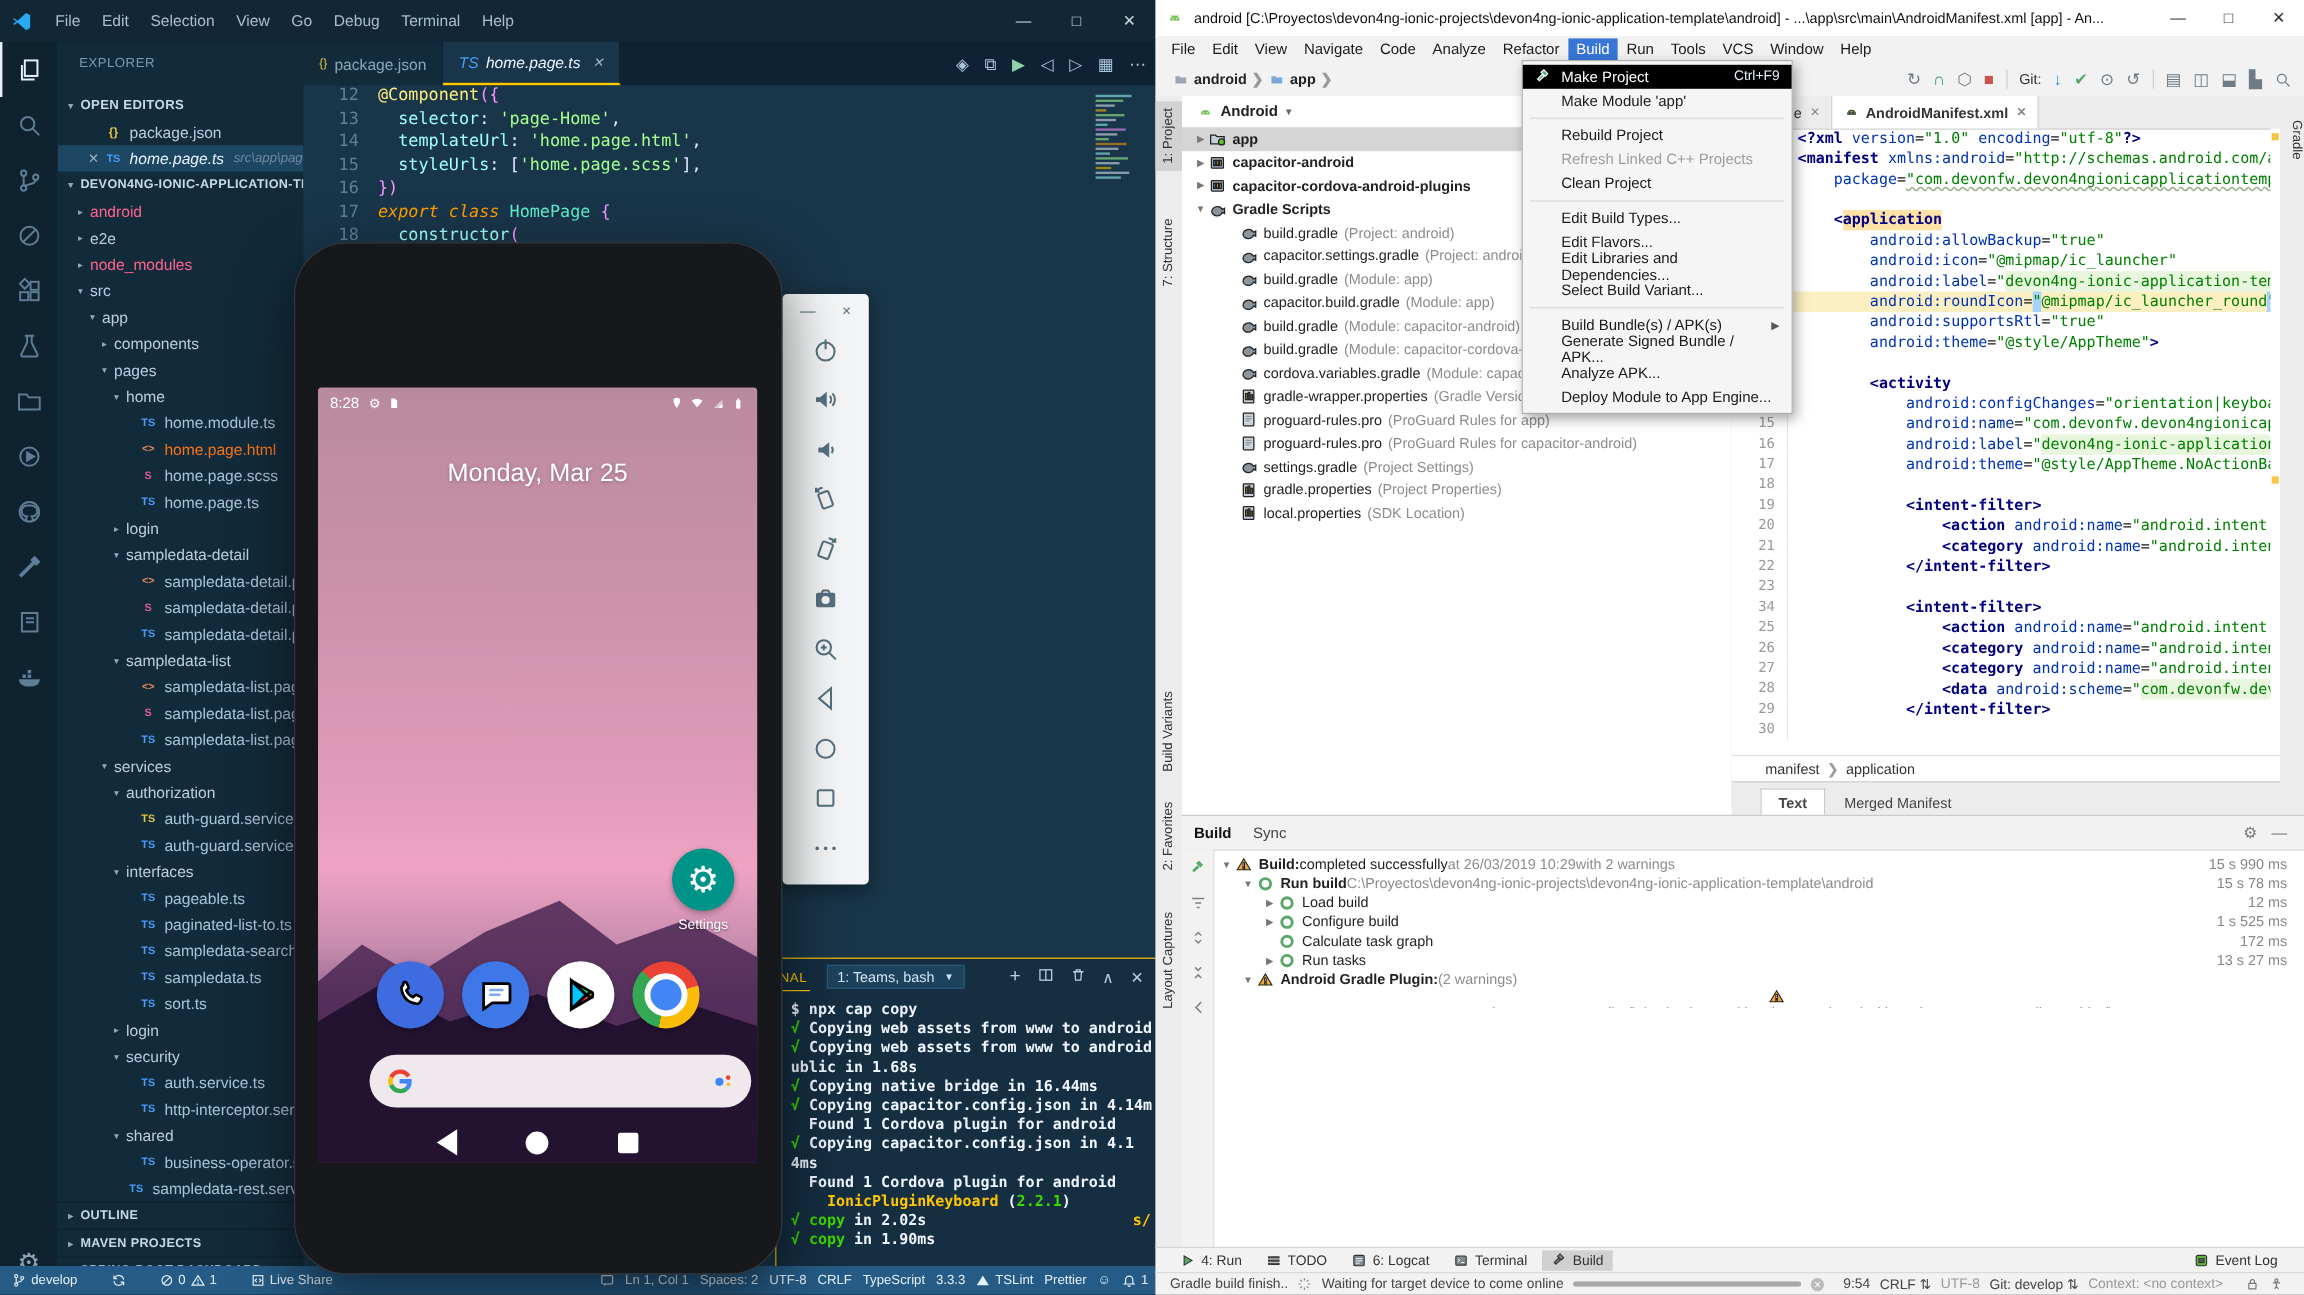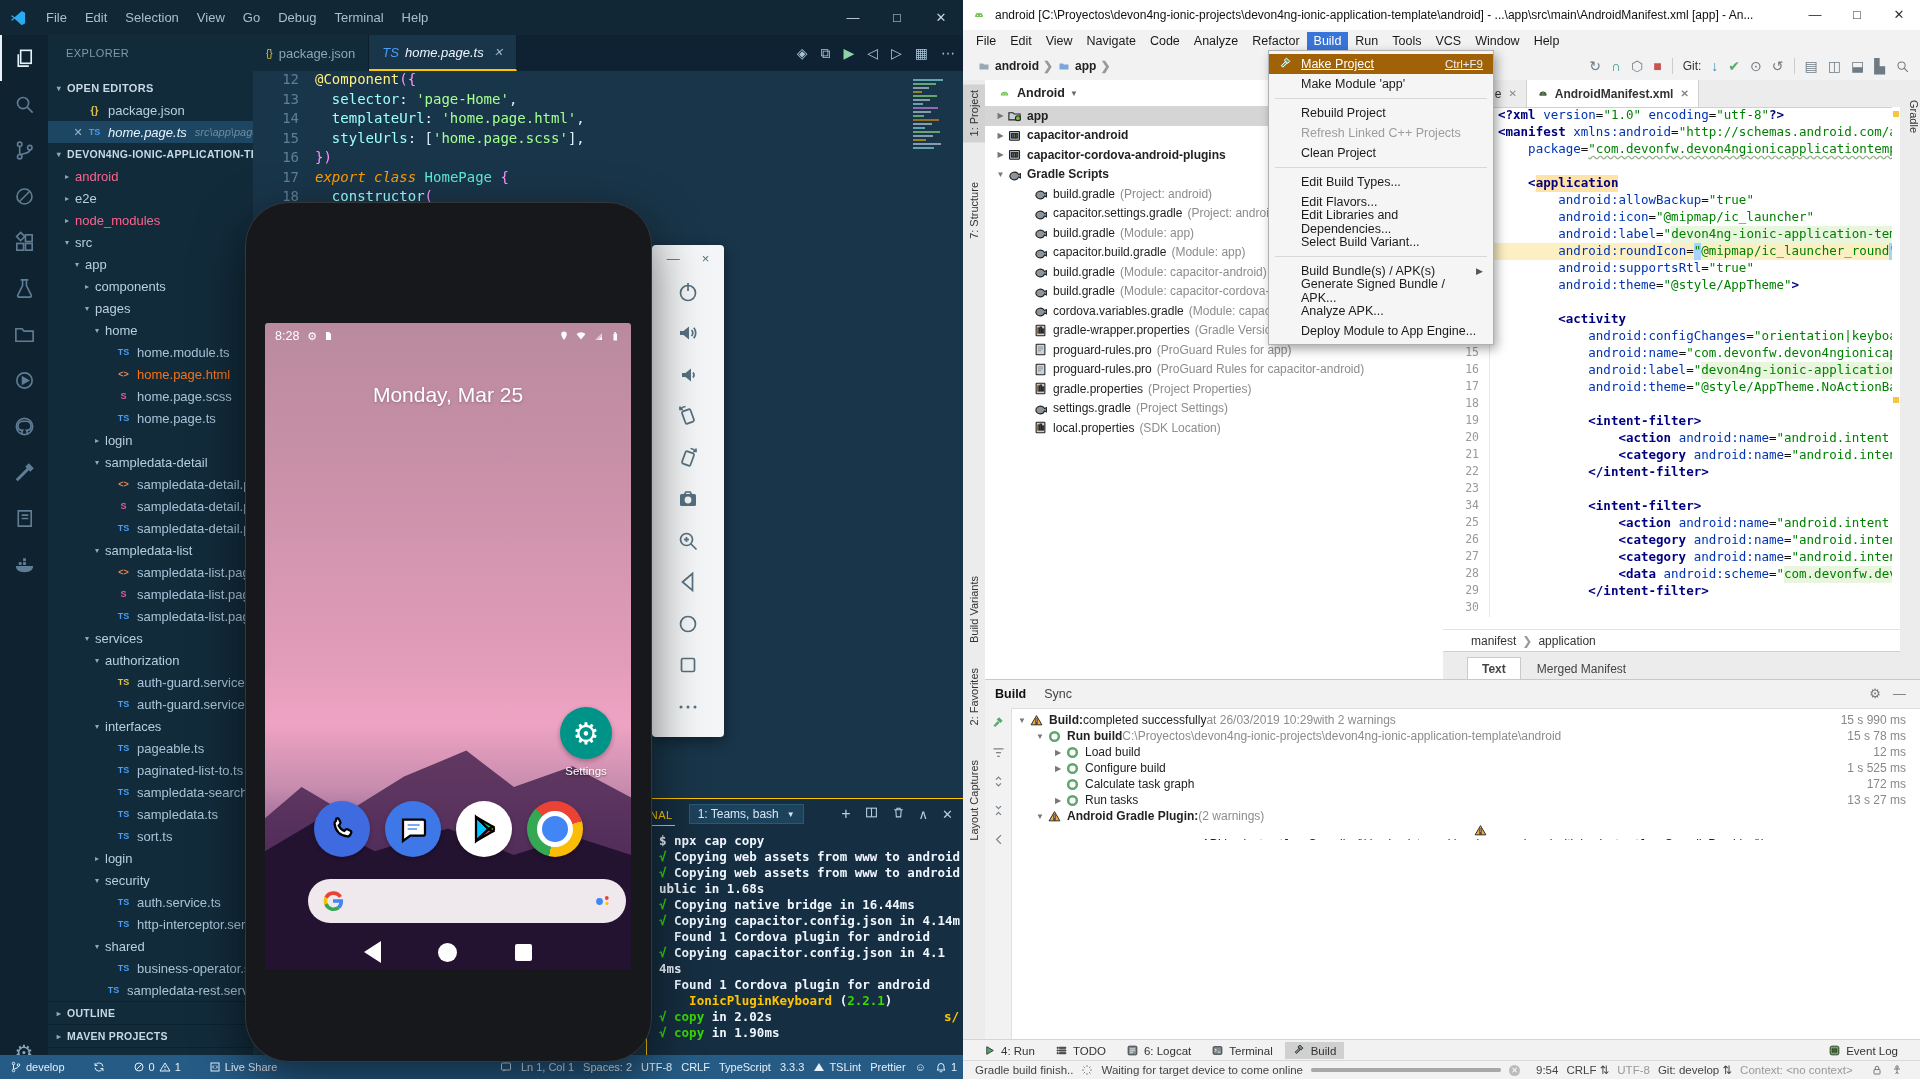--- a/index.html
+++ b/index.html
@@ -158,21 +158,21 @@
   .as-status .gray{color:#999;}
   .as-prog{width:190px;height:4px;border-radius:2px;background:#ccc;position:relative;}
   .as-prog i{position:absolute;left:0;top:0;bottom:0;width:100%;background:#a8a8a8;border-radius:2px;}
   .as-status .xcir{width:11px;height:11px;border-radius:50%;background:#bbb;color:#fff;font-size:8px;display:flex;align-items:center;justify-content:center;}
   
   #as-buildmenu{position:absolute;left:305px;top:50px;width:224px;background:#f5f5f5;border:1px solid #b0b0b0;box-shadow:3px 4px 10px rgba(0,0,0,.35);z-index:60;padding:3px 0;}
   .bm-item{height:20px;display:flex;align-items:center;padding:0 10px 0 8px;font-size:12.5px;color:#1a1a1a;}
   .bm-item .mic{width:18px;height:14px;margin-right:6px;flex:0 0 auto;}
   .bm-item .sc{margin-left:auto;color:#777;font-size:11.5px;}
   .bm-item .sub{margin-left:auto;color:#555;font-size:9px;}
-  .bm-item.sel{background:#a16207;color:#fff;text-decoration:underline;}
+  .bm-item.sel{background:#000000;color:#fff;}
   .bm-item.sel .sc{color:#e8eefc;}
   .bm-item.dis{color:#9d9d9d;}
   .bm-sep{height:1px;background:#d8d8d8;margin:4px 6px;}
 </style>
 </head>
 <body>
 
 <div id="screen">
 
   <section id="vscode">
@@ -893,38 +893,38 @@
                 <line x1="8" y1="14" x2="13" y2="14" stroke="#8a949e" stroke-width="1.5"></line>
               </svg>
             </span>
             <span>proguard-rules.pro</span>
             <span class="note">(ProGuard Rules for capacitor-android)</span>
           </div>
           <div class="arow" style="padding-left: 36px;">
             <span class="tw"></span>
             <span class="nic ic">
               <svg viewBox="0 0 24 24" fill="none" stroke="currentColor" stroke-width="1.7">
+                <path d="M4.5 15.5a7.5 7.5 0 0 1 14-3.5l3-1.5v7l-3-1.5a7.5 7.5 0 0 1-14-.5z" fill="#8b959e"></path>
+              </svg>
+            </span>
+            <span>settings.gradle</span>
+            <span class="note">(Project Settings)</span>
+          </div>
+          <div class="arow" style="padding-left: 36px;">
+            <span class="tw"></span>
+            <span class="nic ic">
+              <svg viewBox="0 0 24 24" fill="none" stroke="currentColor" stroke-width="1.7">
                 <rect x="5" y="3.5" width="14" height="17" rx="1" fill="#c6cdd4"></rect>
                 <rect x="8" y="8" width="2.2" height="8" fill="#e8a33d"></rect>
                 <rect x="11.5" y="6.5" width="2.2" height="9.5" fill="#d9534f"></rect>
                 <rect x="15" y="9.5" width="2.2" height="6.5" fill="#6fb35c"></rect>
               </svg>
             </span>
             <span>gradle.properties</span>
             <span class="note">(Project Properties)</span>
-          </div>
-          <div class="arow" style="padding-left: 36px;">
-            <span class="tw"></span>
-            <span class="nic ic">
-              <svg viewBox="0 0 24 24" fill="none" stroke="currentColor" stroke-width="1.7">
-                <path d="M4.5 15.5a7.5 7.5 0 0 1 14-3.5l3-1.5v7l-3-1.5a7.5 7.5 0 0 1-14-.5z" fill="#8b959e"></path>
-              </svg>
-            </span>
-            <span>settings.gradle</span>
-            <span class="note">(Project Settings)</span>
           </div>
           <div class="arow" style="padding-left: 36px;">
             <span class="tw"></span>
             <span class="nic ic">
               <svg viewBox="0 0 24 24" fill="none" stroke="currentColor" stroke-width="1.7">
                 <rect x="5" y="3.5" width="14" height="17" rx="1" fill="#c6cdd4"></rect>
                 <rect x="8" y="8" width="2.2" height="8" fill="#e8a33d"></rect>
                 <rect x="11.5" y="6.5" width="2.2" height="9.5" fill="#d9534f"></rect>
                 <rect x="15" y="9.5" width="2.2" height="6.5" fill="#6fb35c"></rect>
               </svg>

